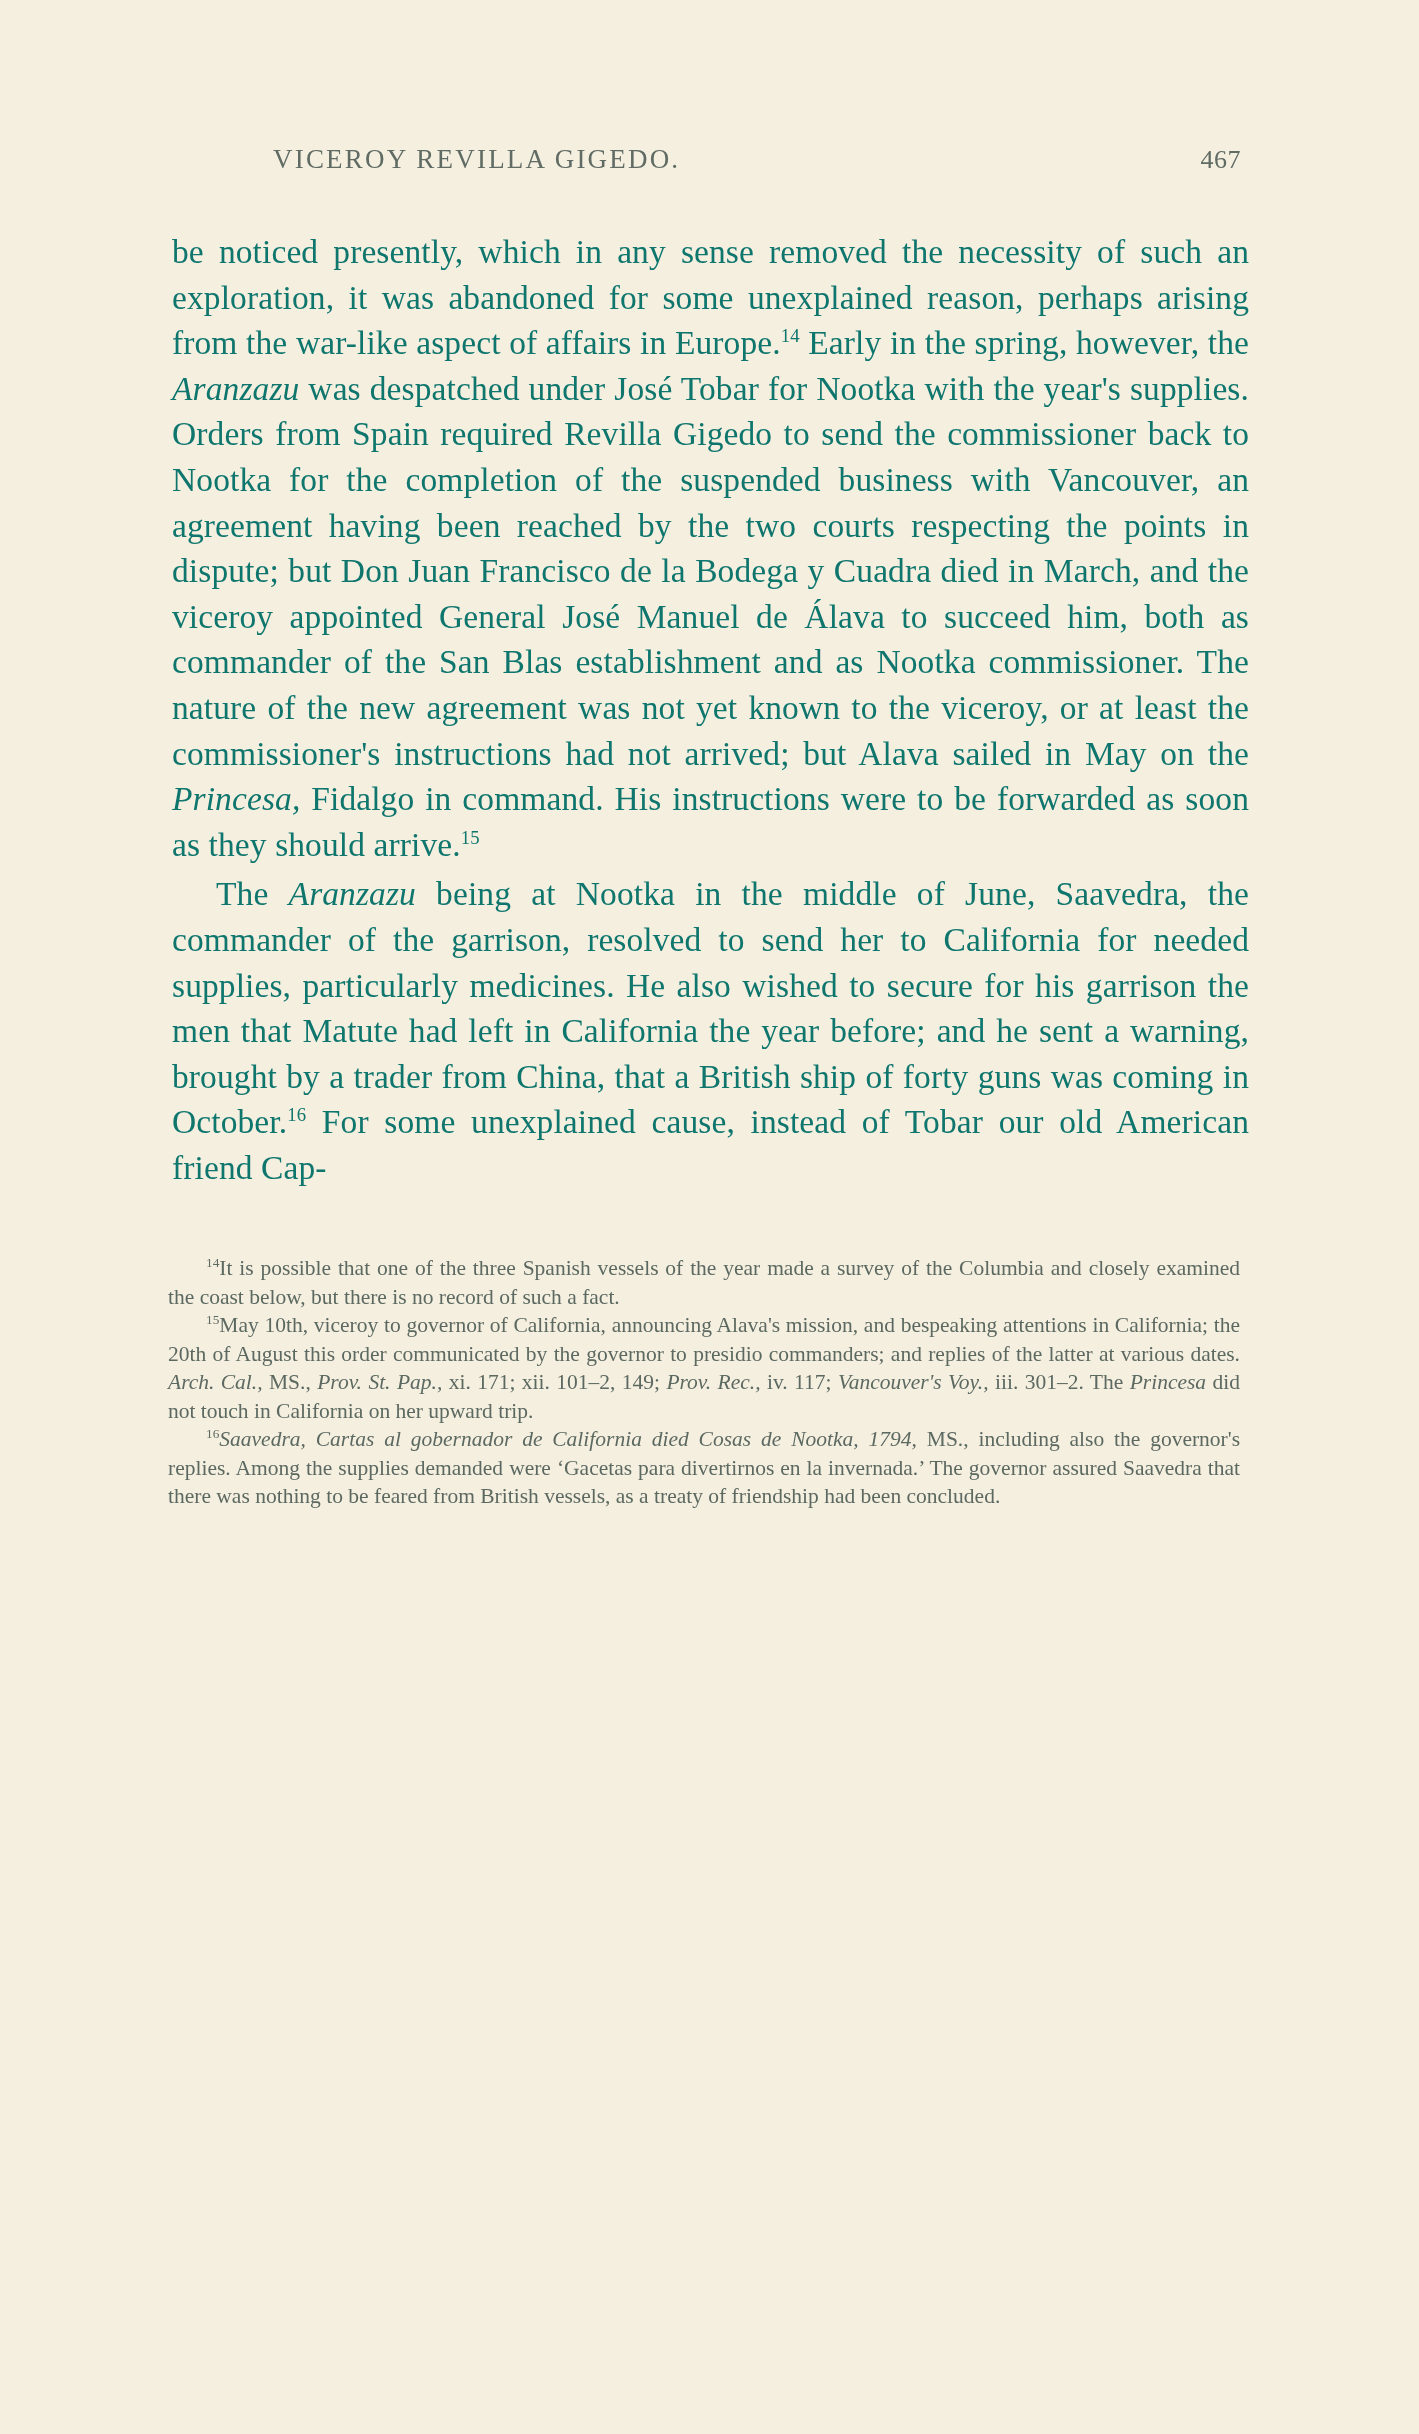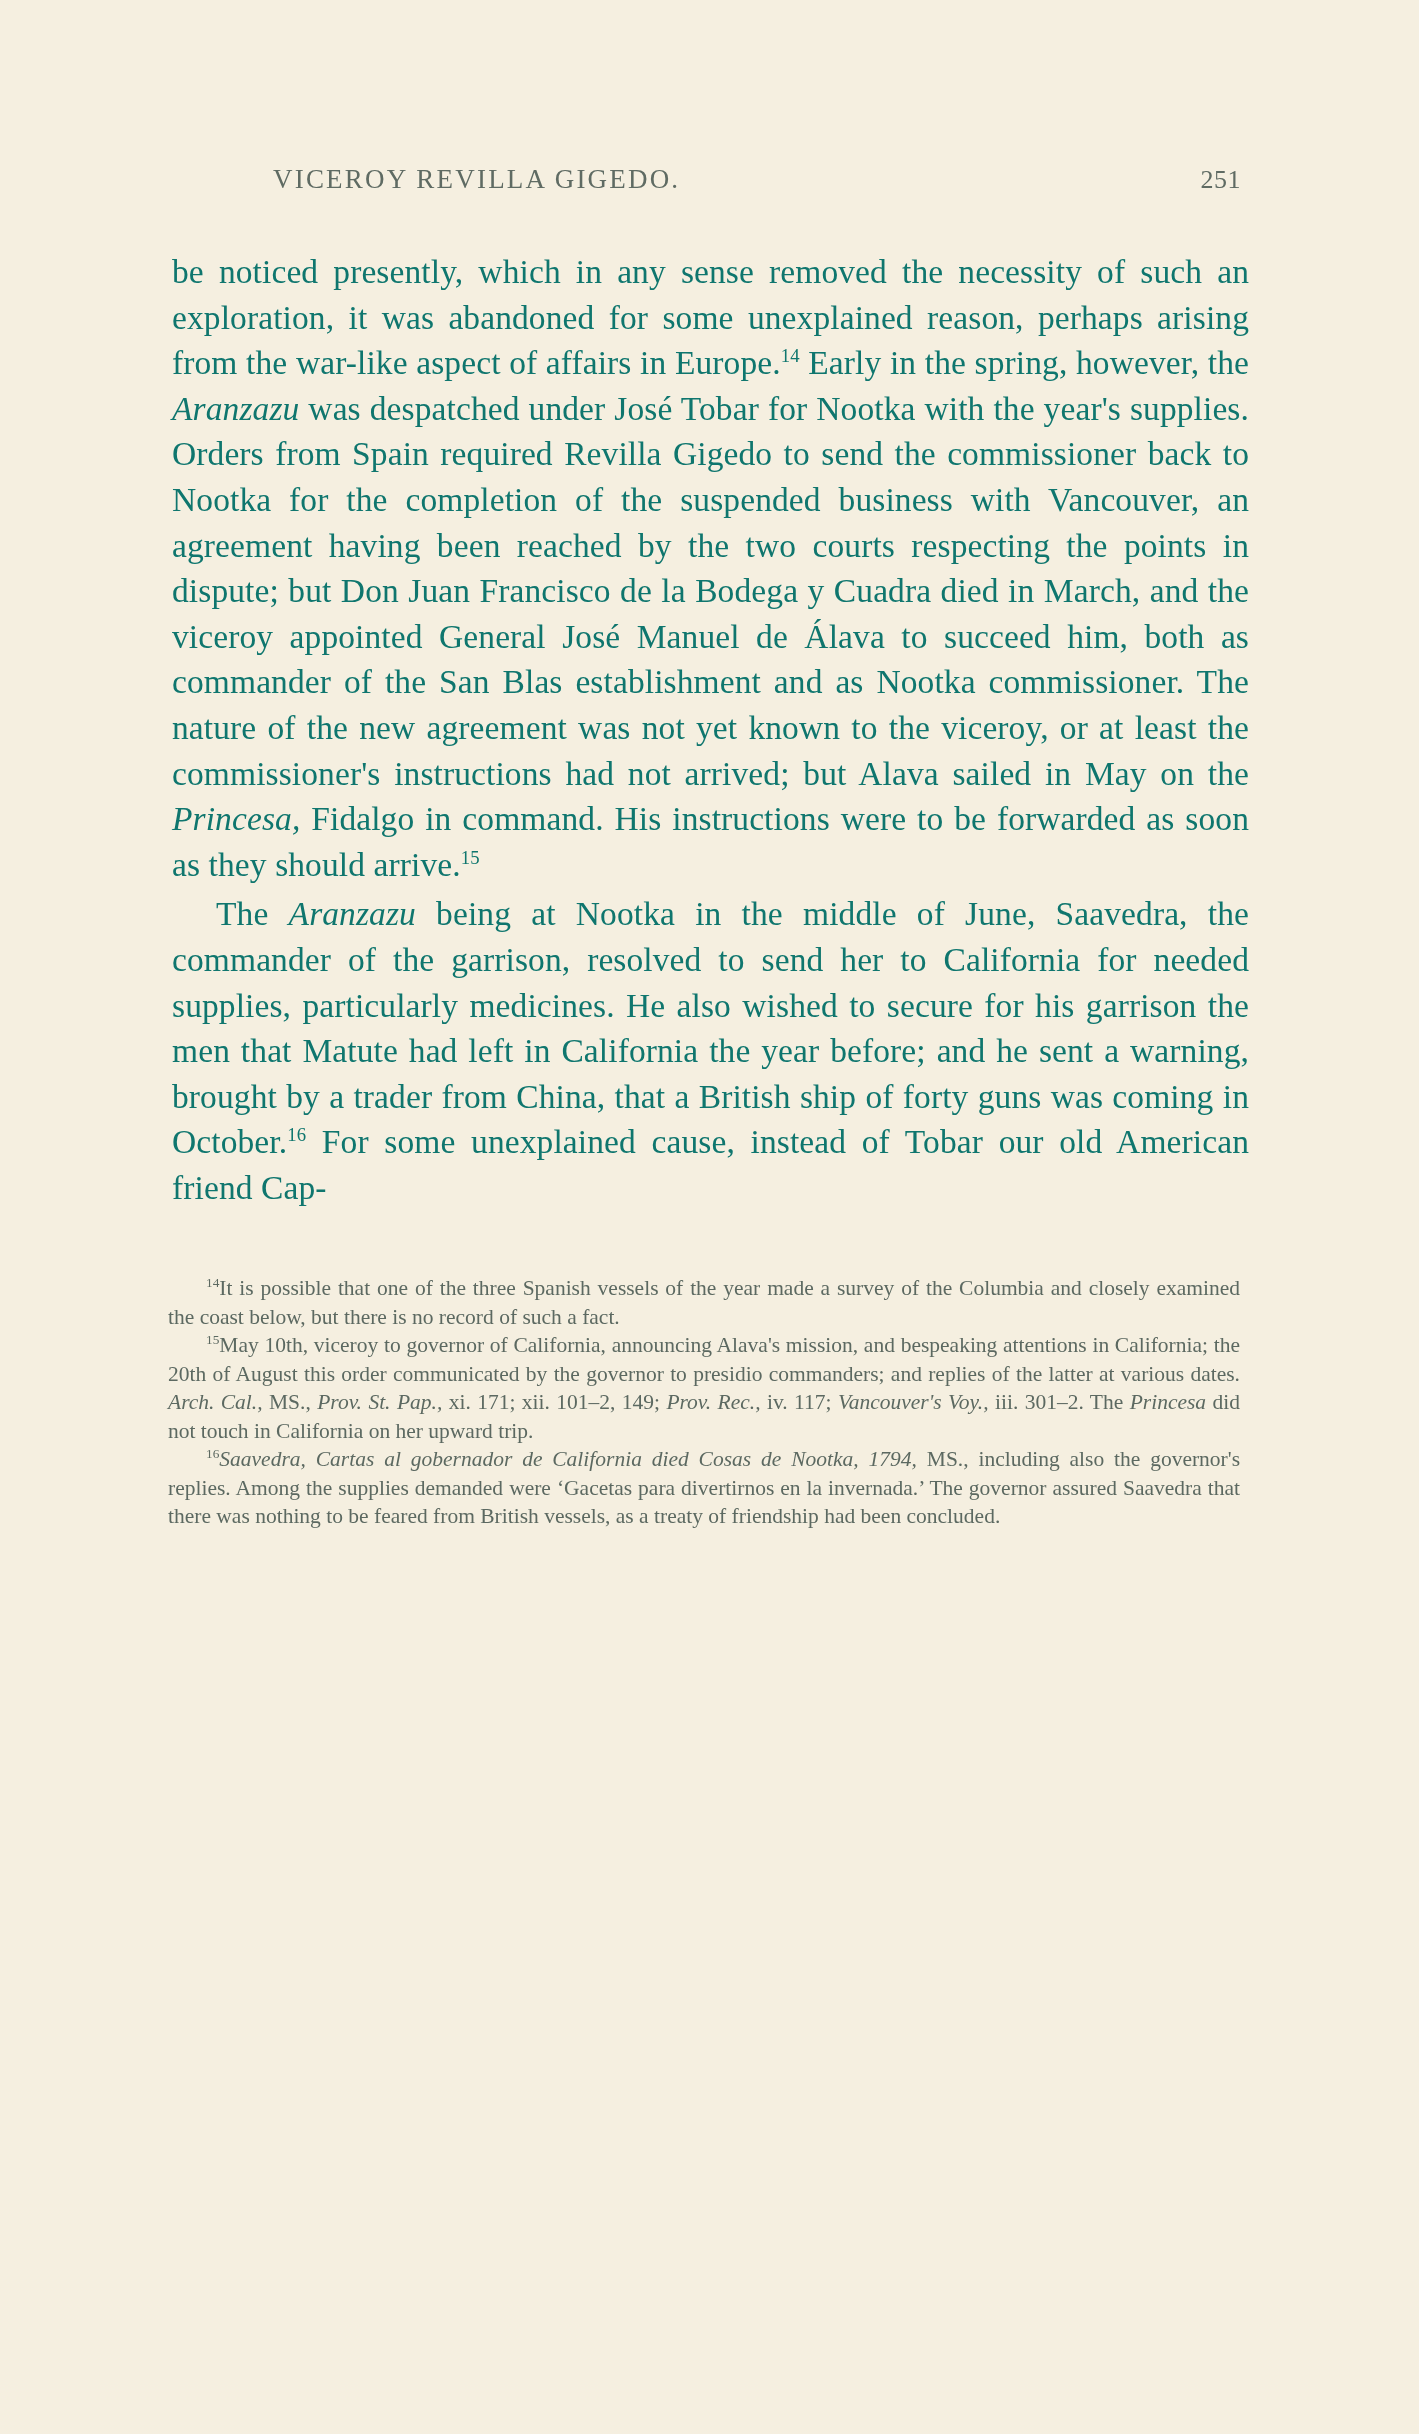--- a/index.html
+++ b/index.html
@@ -13,21 +13,21 @@
     height: 2434px;
     background: #f5efe0;
     margin: 0 auto;
     overflow: hidden;
     font-family: "Liberation Serif", serif;
     color: #5d6a62;
   }
   .content {
     position: absolute;
     left: 168px;
-    top: 164px;
+    top: 144px;
     width: 1085px;
   }
   .header {
     display: flex;
     justify-content: space-between;
     align-items: baseline;
     font-size: 27px;
     letter-spacing: 1.6px;
     color: #5f6b63;
     margin-bottom: 54px;
@@ -83,21 +83,21 @@
   }
 </style>
 </head>
 <body>
 
 <div class="page">
   <div class="content">
 
     <div class="header">
       <span class="running-title">VICEROY REVILLA GIGEDO.</span>
-      <span class="folio">251</span>
+      <span class="folio">467</span>
     </div>
 
     <div class="body-text">
       <p><span>be noticed presently, which in any sense removed the necessity of such an exploration, it was abandoned for some unexplained reason, perhaps arising from the war-like aspect of affairs in Europe.</span><sup>14</sup><span> Early in the spring, however, the </span><i>Aranzazu</i><span> was despatched under José Tobar for Nootka with the year's supplies. Orders from Spain required Revilla Gigedo to send the commissioner back to Nootka for the completion of the suspended business with Vancouver, an agreement having been reached by the two courts respecting the points in dispute; but Don Juan Francisco de la Bodega y Cuadra died in March, and the viceroy appointed General José Manuel de Álava to succeed him, both as commander of the San Blas establishment and as Nootka commissioner. The nature of the new agreement was not yet known to the viceroy, or at least the commissioner's instructions had not arrived; but Alava sailed in May on the </span><i>Princesa,</i><span> Fidalgo in command. His instructions were to be forwarded as soon as they should arrive.</span><sup>15</sup></p>
 
       <p class="indent"><span>The </span><i>Aranzazu</i><span> being at Nootka in the middle of June, Saavedra, the commander of the garrison, resolved to send her to California for needed supplies, particularly medicines. He also wished to secure for his garrison the men that Matute had left in California the year before; and he sent a warning, brought by a trader from China, that a British ship of forty guns was coming in October.</span><sup>16</sup><span> For some unexplained cause, instead of Tobar our old American friend Cap-</span></p>
     </div>
 
     <div class="notes">
       <p class="note"><sup>14</sup><span>It is possible that one of the three Spanish vessels of the year made a survey of the Columbia and closely examined the coast below, but there is no record of such a fact.</span></p>

